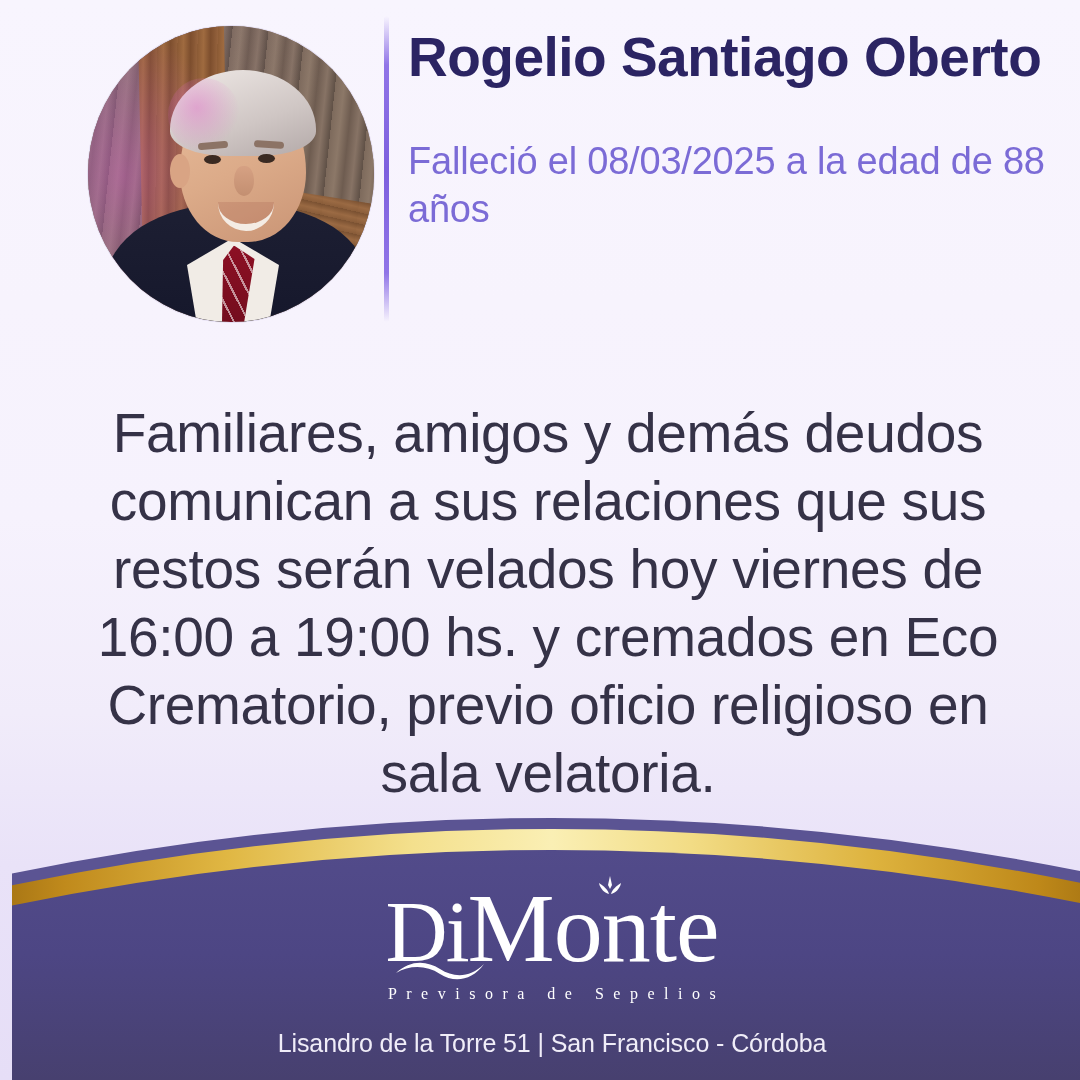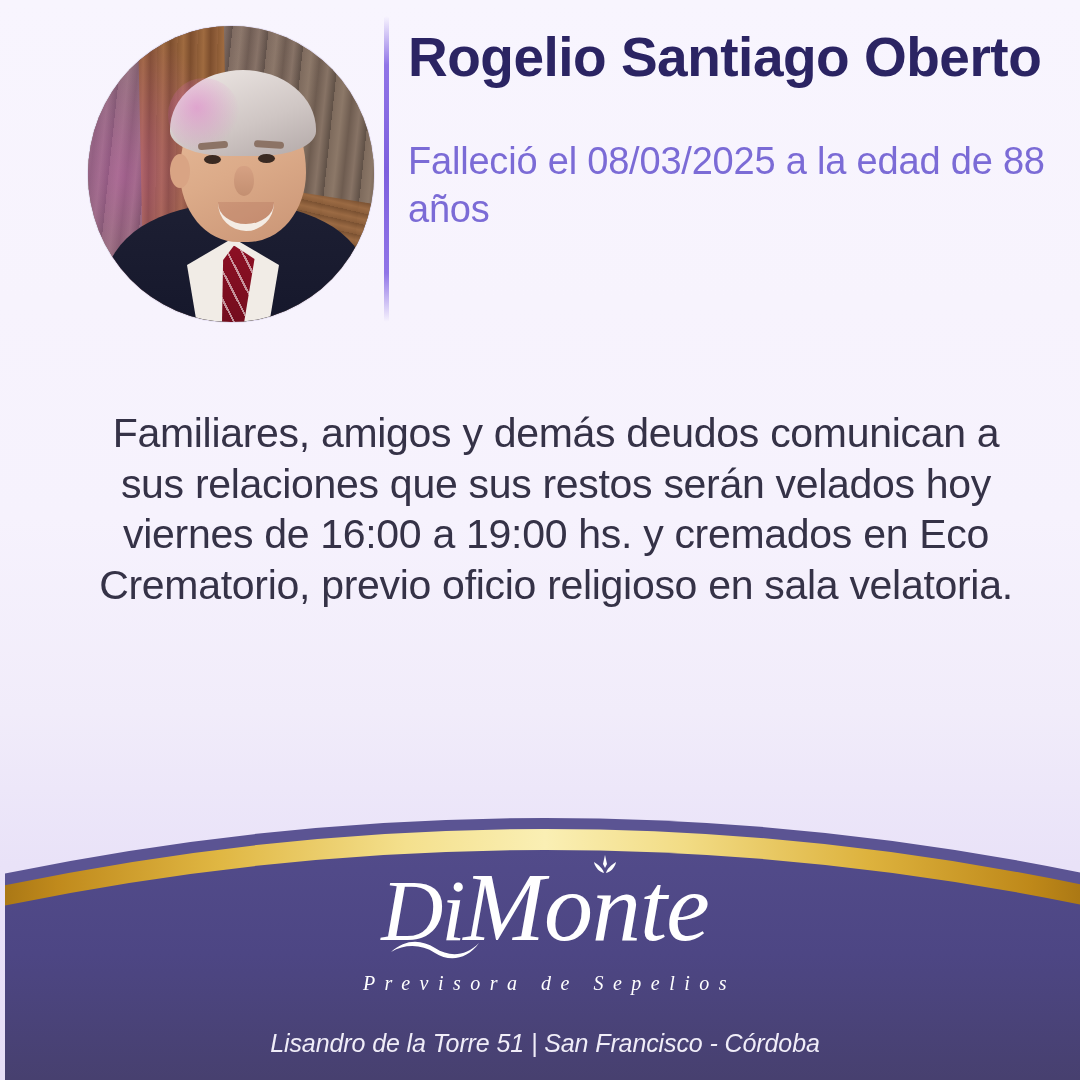--- a/index.html
+++ b/index.html
@@ -208,36 +208,35 @@
     color: #7b6bd6;
     letter-spacing: -0.2px;
   }
 
   
   .message {
     position: absolute;
     left: 60px;
     top: 392px;
     width: 960px;
-    margin: 16px;
+    margin: 8px;
     text-align: center;
-    font-size: 41px;
+    font-size: 55px;
     line-height: 1.235;
     color: #353247;
     letter-spacing: -0.3px;
   }
 
   
   .footer {
     position: absolute;
-    left: 5px;
+    left: 12px;
     bottom: 0;
     width: 874px;
     height: 320px;
-    font-style: italic;
   }
   .footer-svg {
     position: absolute;
     left: 0;
     bottom: 0;
     width: 1080px;
     height: 320px;
     display: block;
   }
 
@@ -284,24 +283,24 @@
   }
   .ornament {
     position: absolute;
     left: 207px;
     top: -6px;
     width: 34px;
     height: 34px;
   }
   .logo-tagline {
     font-family: "Liberation Serif", serif;
-    font-size: 20px;
+    font-size: 16px;
     color: #ffffff;
     letter-spacing: 9.5px;
-    margin: 16px;
+    margin: 8px;
     padding-left: 9px;
     white-space: nowrap;
   }
   .footer-address {
     font-family: "Liberation Sans", sans-serif;
     font-size: 25px;
     color: #f0edf8;
     letter-spacing: -0.1px;
     margin: 0;
     white-space: nowrap;

